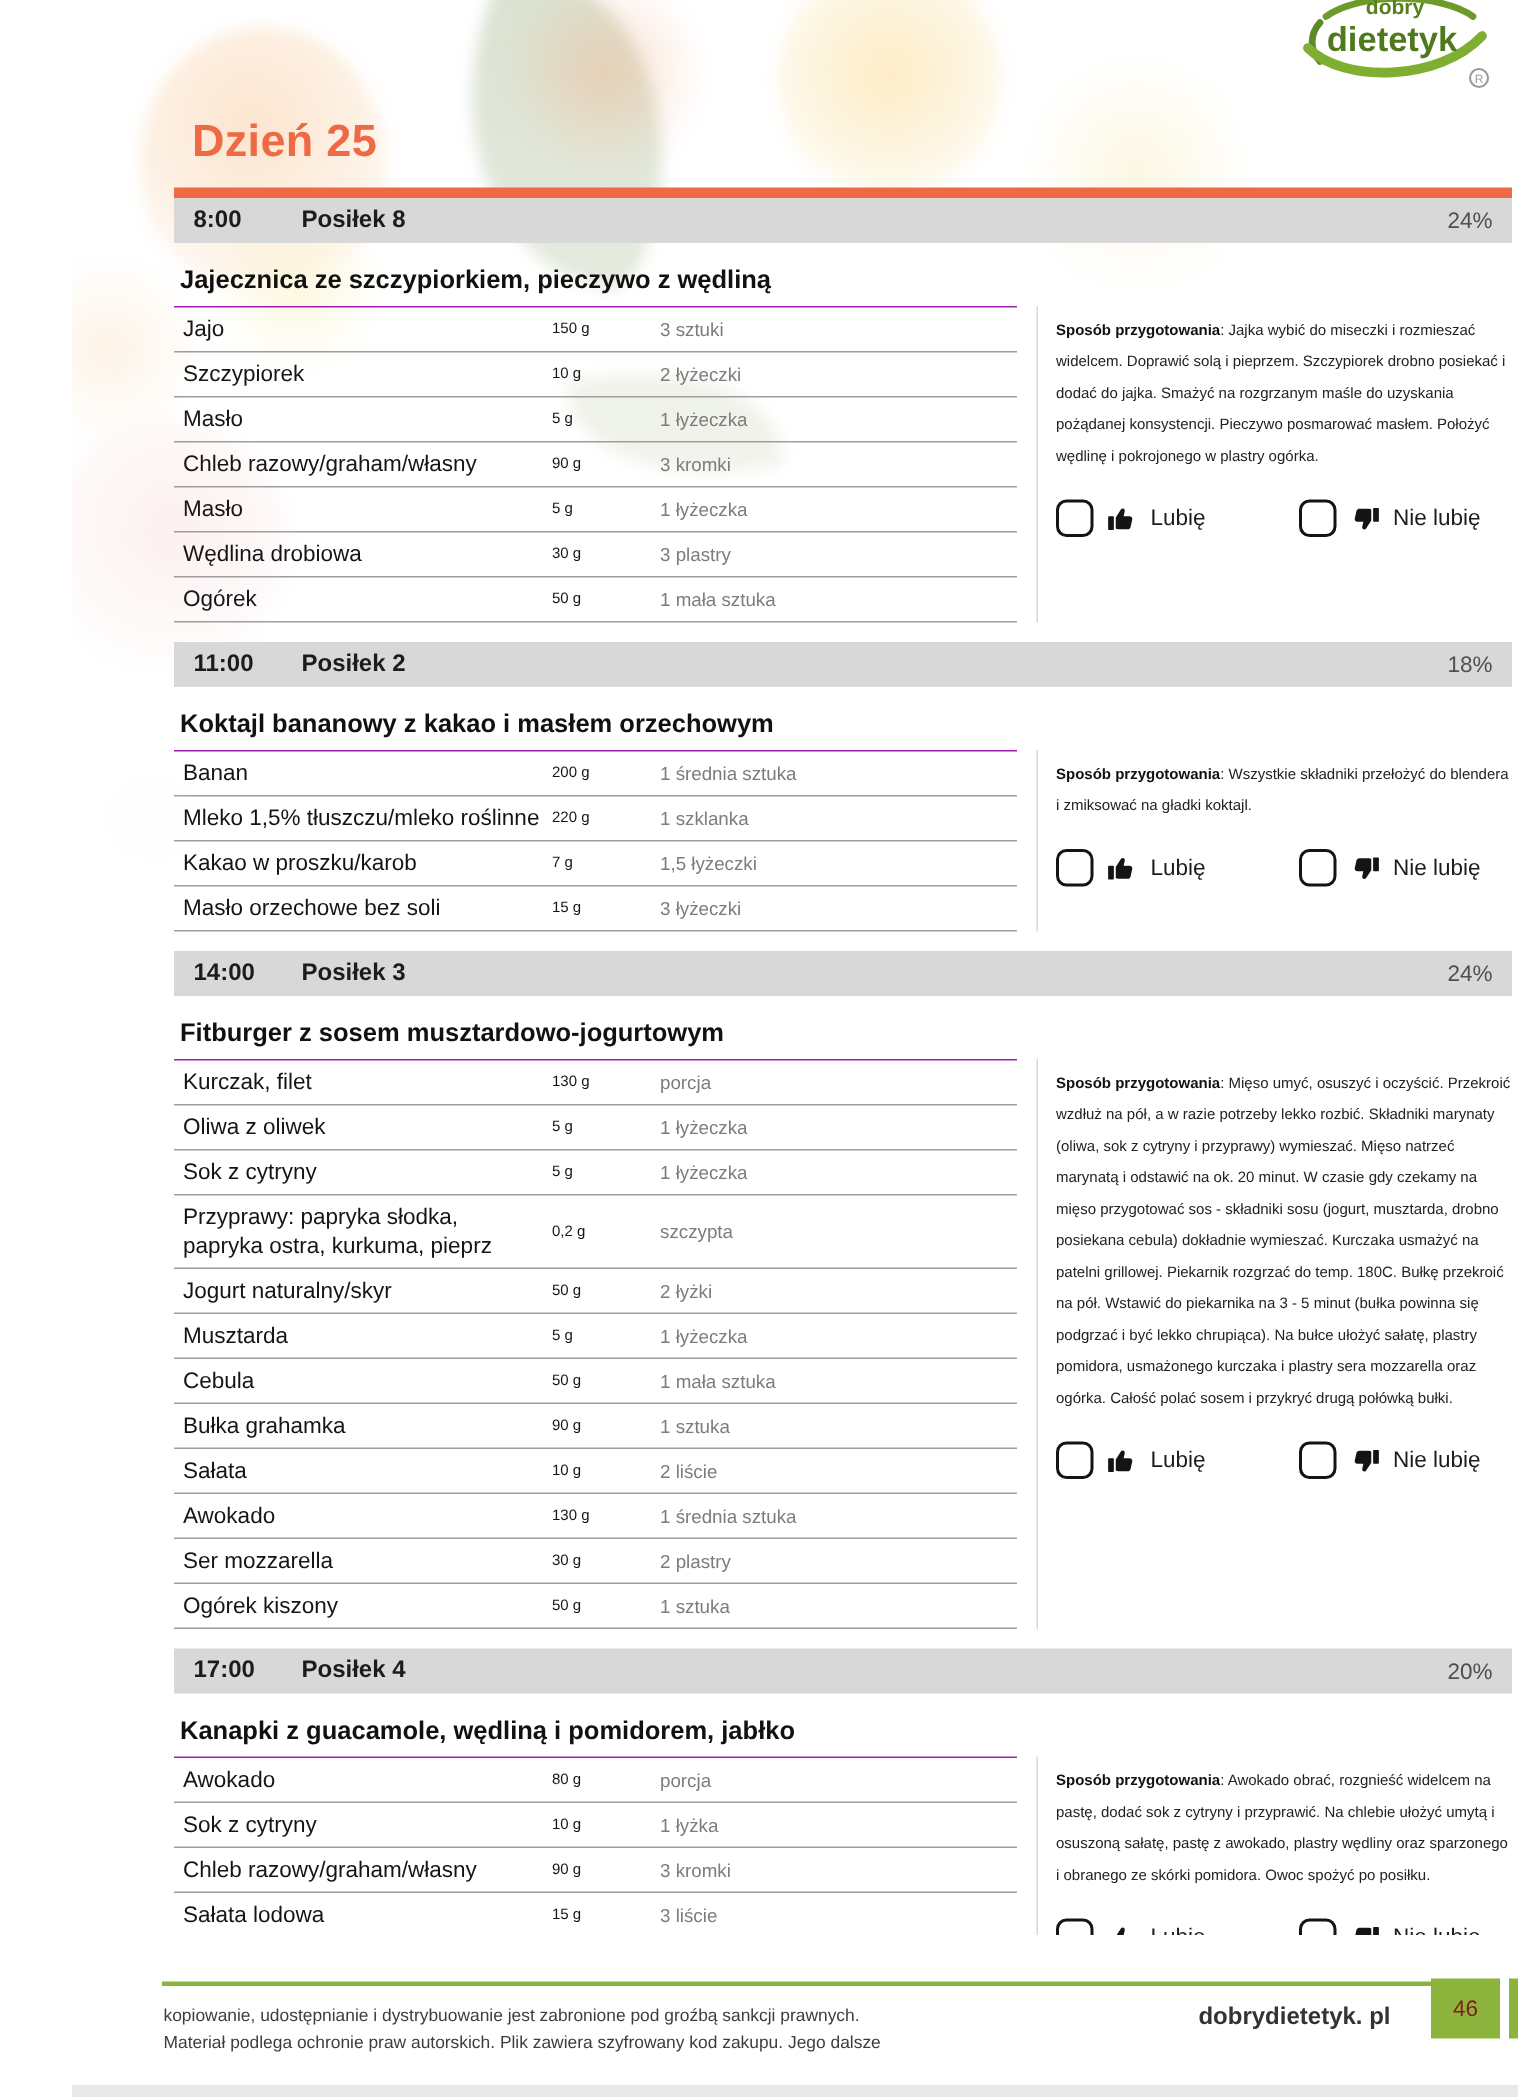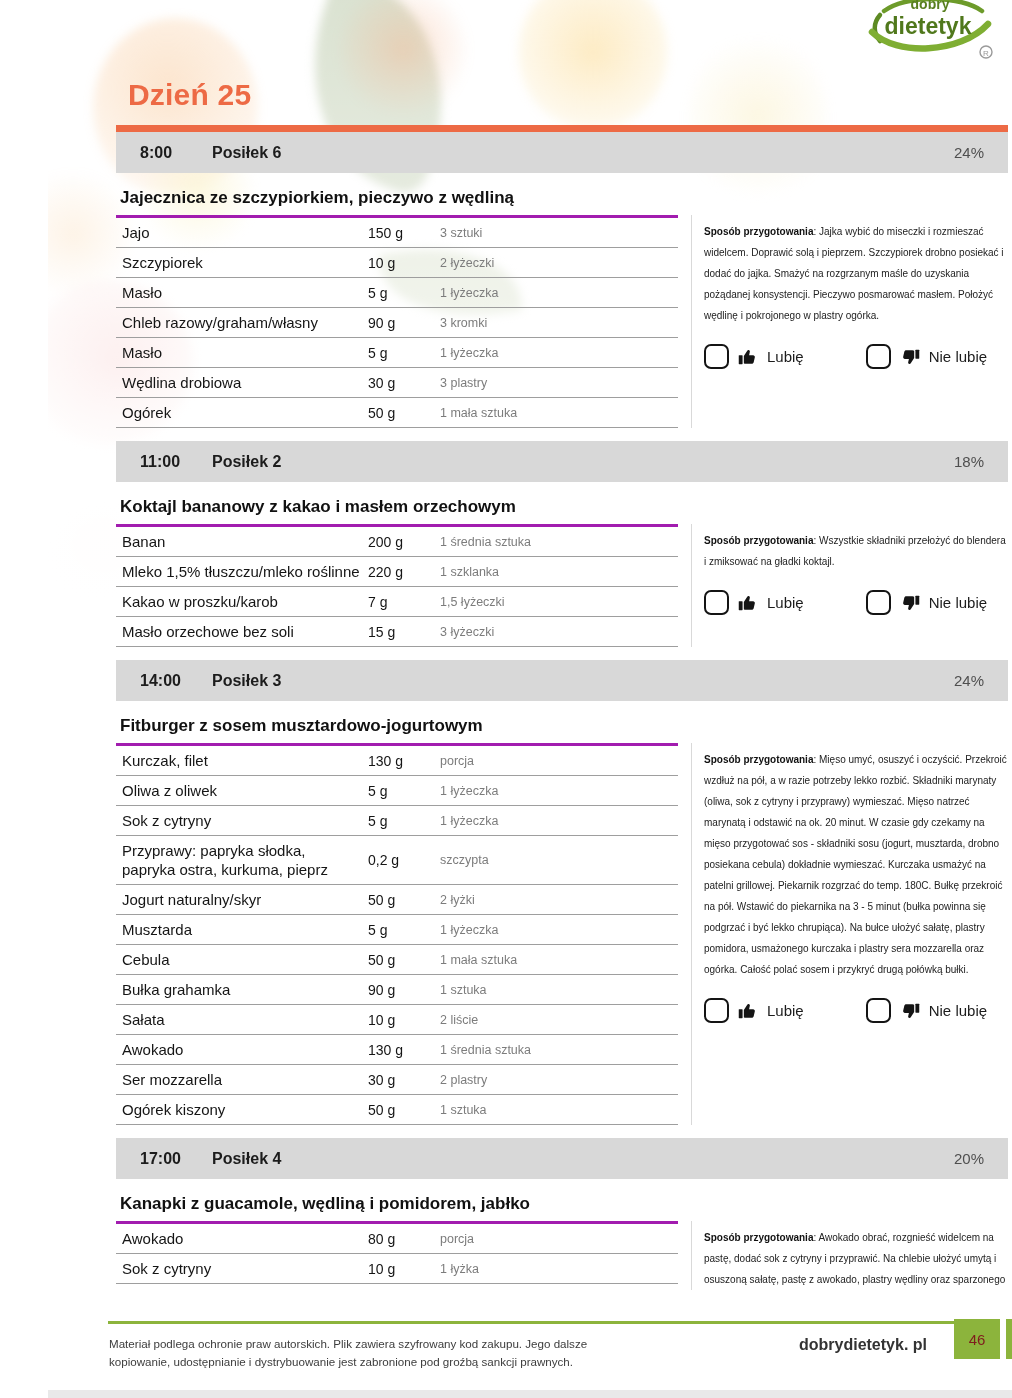--- a/index.html
+++ b/index.html
@@ -32,32 +32,32 @@
   
   .logo{position:absolute;top:-6px;right:64px;width:132px;height:68px;z-index:3;}
   .logo svg{width:100%;height:100%;}
 
   
   .page-title{margin:78px 0 13px 12px;font-size:30px;font-weight:700;color:var(--accent);letter-spacing:.2px;}
 
   
   .meal{margin-bottom:13px;}
   .accent-bar{height:7px;background:var(--accent);}
-  .meal-header{display:flex;align-items:center;height:41px;background:var(--hdr-gray);padding:0 24px;font-size:16px;}
+  .meal-header{display:flex;align-items:center;height:30px;background:var(--hdr-gray);padding:0 13px;font-size:16px;}
   .meal-time{font-weight:700;width:72px;}
   .meal-name{font-weight:700;}
   .meal-percent{margin-left:auto;color:#4f4f4f;font-size:15px;}
   .recipe-title{margin:15px 0 7px 4px;font-size:17px;font-weight:700;color:#111;}
 
   .meal-body{display:flex;align-items:stretch;}
   .table-wrap{width:562px;flex:none;}
-  table.ingredients{width:100%;border-collapse:collapse;border-top:3px solid #a21caf;}
+  table.ingredients{width:100%;border-collapse:collapse;border-top:1px solid #a21caf;}
   table.ingredients td{border-bottom:1px solid #9e9e9e;vertical-align:middle;padding:5px 2px 5px 6px;}
   td.ing-name{width:246px;font-size:15px;color:#151515;line-height:19px;}
-  td.ing-amount{width:72px;font-size:14px;color:#151515;}
+  td.ing-amount{width:72px;font-size:10px;color:#151515;}
   td.ing-measure{font-size:12.5px;color:#7c7c7c;}
   .vdivider{width:1px;background:#d9d9d9;margin-left:13px;flex:none;}
   .prep{flex:1;padding-left:12px;padding-top:6px;}
   .prep-text{font-size:10px;line-height:21px;color:#222;}
   .prep-text b{color:#111;}
 
   .votes{display:flex;gap:62px;margin-top:18px;}
   .vote{display:flex;align-items:center;gap:9px;font-size:15px;color:#1c1c1c;cursor:pointer;}
   .checkbox{width:25px;height:25px;border:2.4px solid #141414;border-radius:7px;background:#fff;flex:none;}
   .thumb{width:20px;height:20px;fill:#141414;flex:none;}
@@ -105,21 +105,21 @@
     </svg>
   </div>
 
   <div class="content">
     <h1 class="page-title">Dzień 25</h1>
     <main>
   <section class="meal">
     <div class="accent-bar"></div>
     <div class="meal-header">
       <span class="meal-time">8:00</span>
-      <span class="meal-name">Posiłek 6</span>
+      <span class="meal-name">Posiłek 8</span>
       <span class="meal-percent">24%</span>
     </div>
     <h2 class="recipe-title">Jajecznica ze szczypiorkiem, pieczywo z wędliną</h2>
     <div class="meal-body">
       <div class="table-wrap">
         <table class="ingredients">
                 <tbody>
   <tr class="ing-row">
     <td class="ing-name">Jajo</td>
     <td class="ing-amount">150 g</td>
@@ -444,21 +444,21 @@
     </div>
   </section>
 </main>
   </div>
 
   <div class="edge-line"></div>
 
   <footer class="footer">
     <div class="footer-line"></div>
     <div class="copyright">
+      <div>kopiowanie, udostępnianie i dystrybuowanie jest zabronione pod groźbą sankcji prawnych.</div>
       <div>Materiał podlega ochronie praw autorskich. Plik zawiera szyfrowany kod zakupu. Jego dalsze</div>
-      <div>kopiowanie, udostępnianie i dystrybuowanie jest zabronione pod groźbą sankcji prawnych.</div>
     </div>
     <div class="site">dobrydietetyk. pl</div>
     <div class="page-box">46</div>
     <div class="corner-box"></div>
     <div class="bottom-strip"></div>
   </footer>
 </div>
 
 </body></html>

